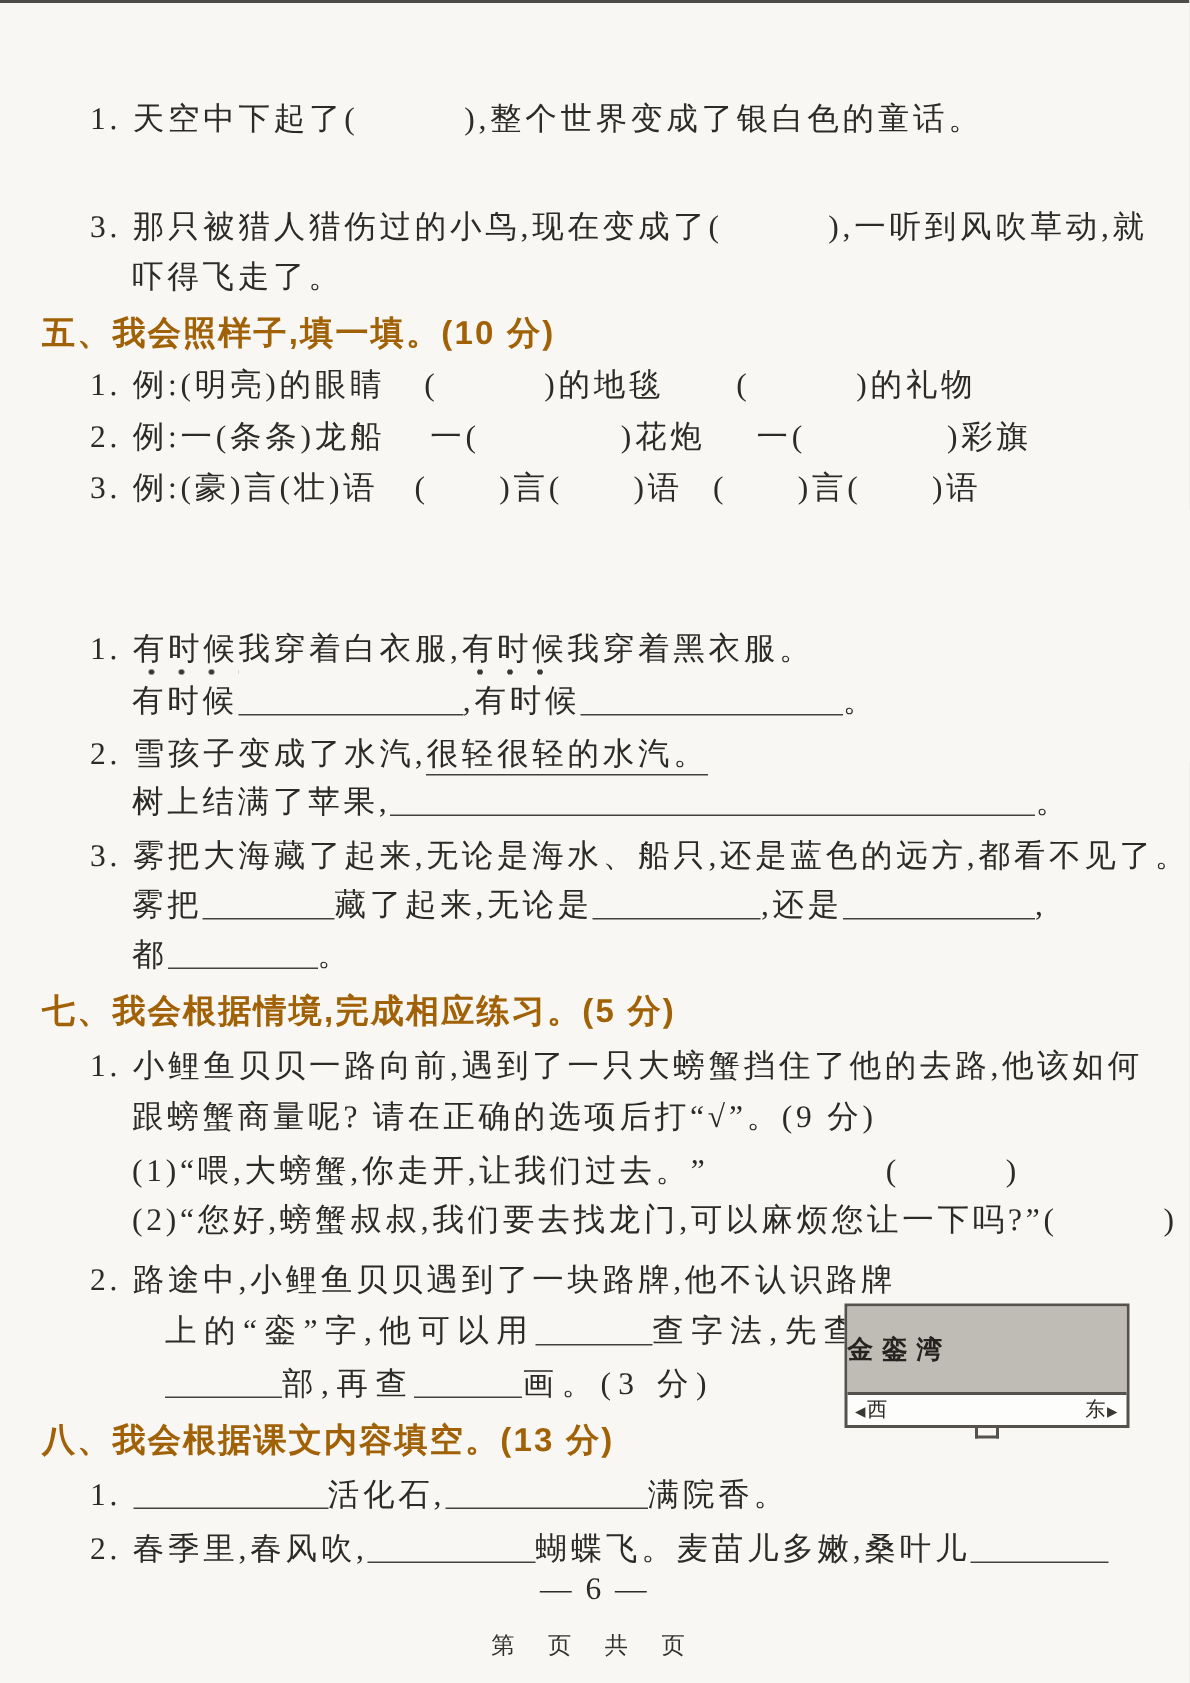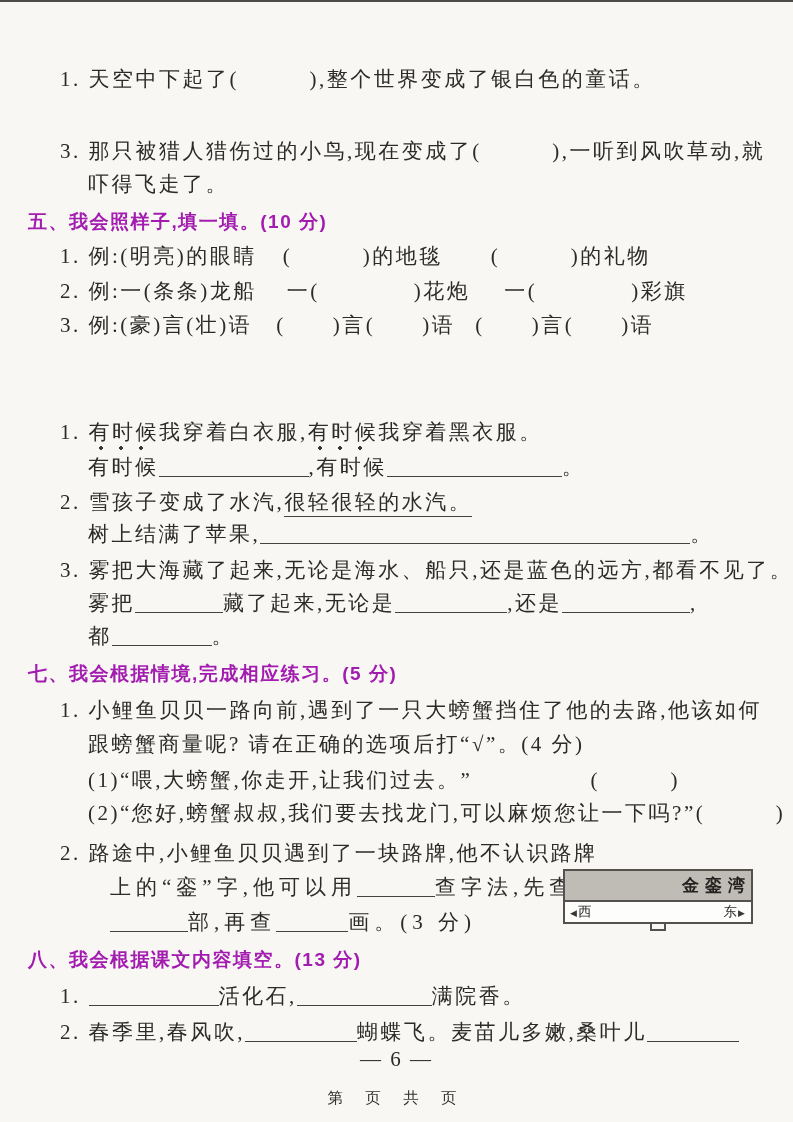--- a/index.html
+++ b/index.html
@@ -1,35 +1,35 @@
 <!DOCTYPE html>
 <html><head>
 <meta charset="utf-8">
 <style>
   html,body{margin:0;padding:0;background:#e9e8e5;}
   .page{position:relative;width:793px;height:1122px;margin:0 auto;background:#f8f7f4;
         font-family:"Liberation Serif",serif;color:#2d2b28;overflow:hidden;}
   .topline{position:absolute;top:0;left:0;width:100%;height:2px;background:#4e4c49;}
   .ln{position:absolute;white-space:nowrap;font-size:21px;letter-spacing:2.5px;line-height:26px;}
-  .hd{font-family:"Liberation Sans",sans-serif;font-weight:bold;font-size:19px;
-      letter-spacing:1.5px;color:#a21caf;}
+  .hd{font-family:"Liberation Sans",sans-serif;font-weight:bold;font-size:22px;
+      letter-spacing:1.5px;color:#a16207;}
   .blank{display:inline-block;border-bottom:1.5px solid #45423e;height:1em;vertical-align:-3px;}
   .gap{display:inline-block;}
   .dots{background-image:radial-gradient(circle,#3a3835 1.7px,rgba(0,0,0,0) 2px);
         background-size:20px 6px;background-repeat:repeat-x;background-position:2px bottom;
         padding-bottom:7px;}
   .ul{border-bottom:1.5px solid #45423e;padding-bottom:2px;}
   .flex{display:flex;}
   .push{margin-left:auto;}
   .sp{letter-spacing:5px;margin-left:22px;}
   .center{left:0;width:100%;text-align:center;}
   .sign{position:absolute;left:563px;top:869px;width:190px;border:2px solid #55524e;
         background:#fdfdfb;box-sizing:border-box;}
-  .sign-top{background:#bfbcb6;border-bottom:2px solid #55524e;text-align:right;
-        font-size:17px;font-weight:bold;letter-spacing:6px;padding:3px 0;color:#252320;}
+  .sign-top{background:#bfbcb6;border-bottom:2px solid #55524e;text-align:left;
+        font-size:17px;font-weight:bold;letter-spacing:6px;padding:17px 0;color:#252320;}
   .sign-bot{display:flex;align-items:center;justify-content:space-between;
         padding:1px 5px;font-size:13.5px;letter-spacing:1px;}
   .arr{font-size:9px;color:#3a3835;}
   .sign-post{position:absolute;left:50%;top:100%;transform:translateX(-50%);
         width:12px;height:7px;border-left:2px solid #55524e;border-right:2px solid #55524e;
         border-bottom:2px solid #55524e;}
   .footnote{font-family:"Liberation Sans",sans-serif;font-size:15.5px;letter-spacing:9px;color:#33312e;}
 </style>
 </head>
 <body>
@@ -67,21 +67,21 @@
   <div class="ln" style="top:557px;left:60px"><span>3. 雾把大海藏了起来,无论是海水、船只,还是蓝色的远方,都看不见了。</span></div>
   <div class="ln" style="top:590px;left:88px">
     <span>雾把</span><span class="blank" style="width:88px"></span><span>藏了起来,无论是</span><span class="blank" style="width:112px"></span><span>,还是</span><span class="blank" style="width:128px"></span><span>,</span>
   </div>
   <div class="ln" style="top:623px;left:88px">
     <span>都</span><span class="blank" style="width:100px"></span><span>。</span>
   </div>
 
   <div class="ln hd" style="top:661px;left:28px"><span>七、我会根据情境,完成相应练习。(5 分)</span></div>
   <div class="ln" style="top:697px;left:60px"><span>1. 小鲤鱼贝贝一路向前,遇到了一只大螃蟹挡住了他的去路,他该如何</span></div>
-  <div class="ln" style="top:731px;left:88px"><span>跟螃蟹商量呢? 请在正确的选项后打“√”。(4 分)</span></div>
+  <div class="ln" style="top:731px;left:88px"><span>跟螃蟹商量呢? 请在正确的选项后打“√”。(9 分)</span></div>
   <div class="ln flex" style="top:767px;left:88px;width:592px">
     <span>(1)“喂,大螃蟹,你走开,让我们过去。”</span>
       <span class="push">(   )</span>
   </div>
   <div class="ln flex" style="top:800px;left:88px;width:592px">
     <span>(2)“您好,螃蟹叔叔,我们要去找龙门,可以麻烦您让一下吗?”</span>
       <span class="push">(   )</span>
   </div>
   <div class="ln" style="top:840px;left:60px"><span>2. 路途中,小鲤鱼贝贝遇到了一块路牌,他不认识路牌</span></div>
   <div class="ln sp" style="top:874px;left:88px">

